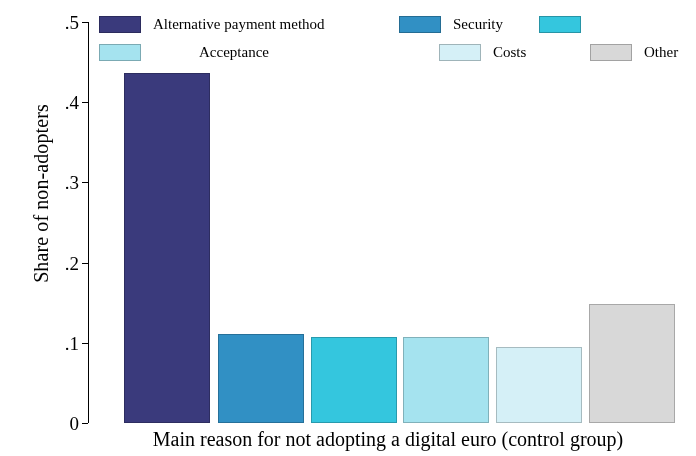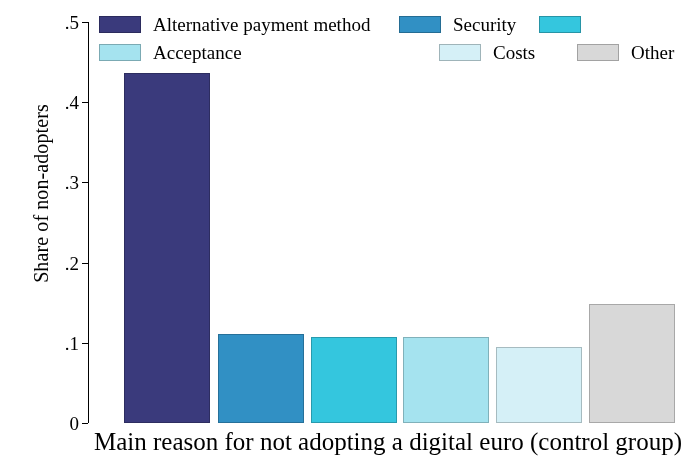--- a/index.html
+++ b/index.html
@@ -88,21 +88,21 @@
     border: 1px solid rgba(0,0,0,0.22);
   }
 
   
   #xlabel {
     position: absolute;
     left: 88px;
     top: 428px;
     width: 600px;
     text-align: center;
-    font-size: 25px;
+    font-size: 20px;
     white-space: nowrap;
   }
 
   
   #legend {
     position: absolute;
     left: 99px;
     top: 13px;
     width: 590px;
     height: 52px;
@@ -115,21 +115,21 @@
   }
   .legend-swatch {
     width: 42px;
     height: 17px;
     box-sizing: border-box;
     border: 1px solid rgba(0,0,0,0.25);
     flex: 0 0 auto;
   }
   .legend-text {
     margin-left: 12px;
-    font-size: 19px;
+    font-size: 15px;
     line-height: 1;
     white-space: nowrap;
   }
 </style>
 </head>
 <body>
 
 <div id="figure">
 
   <div id="ylabel">Share of non-adopters</div>
@@ -179,27 +179,27 @@
         <div class="legend-swatch" style="background: rgb(58, 58, 124);"></div>
         <div class="legend-text">Alternative payment method</div>
       </div>
       <div class="legend-item" style="left: 300px; top: 0px; text-align: right;">
         <div class="legend-swatch" style="background: rgb(49, 144, 196);"></div>
         <div class="legend-text">Security</div>
       </div>
       <div class="legend-item" style="left: 440px; top: 0px;">
         <div class="legend-swatch" style="background: rgb(52, 198, 222);"></div>
       </div>
-      <div class="legend-item" style="left: 0px; top: 28px;">
+      <div class="legend-item" style="left: 0px; top: 28px; gap: 46px;">
         <div class="legend-swatch" style="background: rgb(165, 227, 239);"></div>
         <div class="legend-text">Acceptance</div>
       </div>
       <div class="legend-item" style="left: 300px; top: 28px; margin-left: 40px;">
         <div class="legend-swatch" style="background: rgb(213, 240, 247);"></div>
         <div class="legend-text">Costs</div>
       </div>
-      <div class="legend-item" style="left: 440px; top: 28px; padding-left: 38px;">
+      <div class="legend-item" style="left: 453px; top: 28px; padding-left: 38px;">
         <div class="legend-swatch" style="background: rgb(216, 216, 216);"></div>
         <div class="legend-text">Other</div>
       </div>
     </div>
 
 </div>
 
 </body></html>

